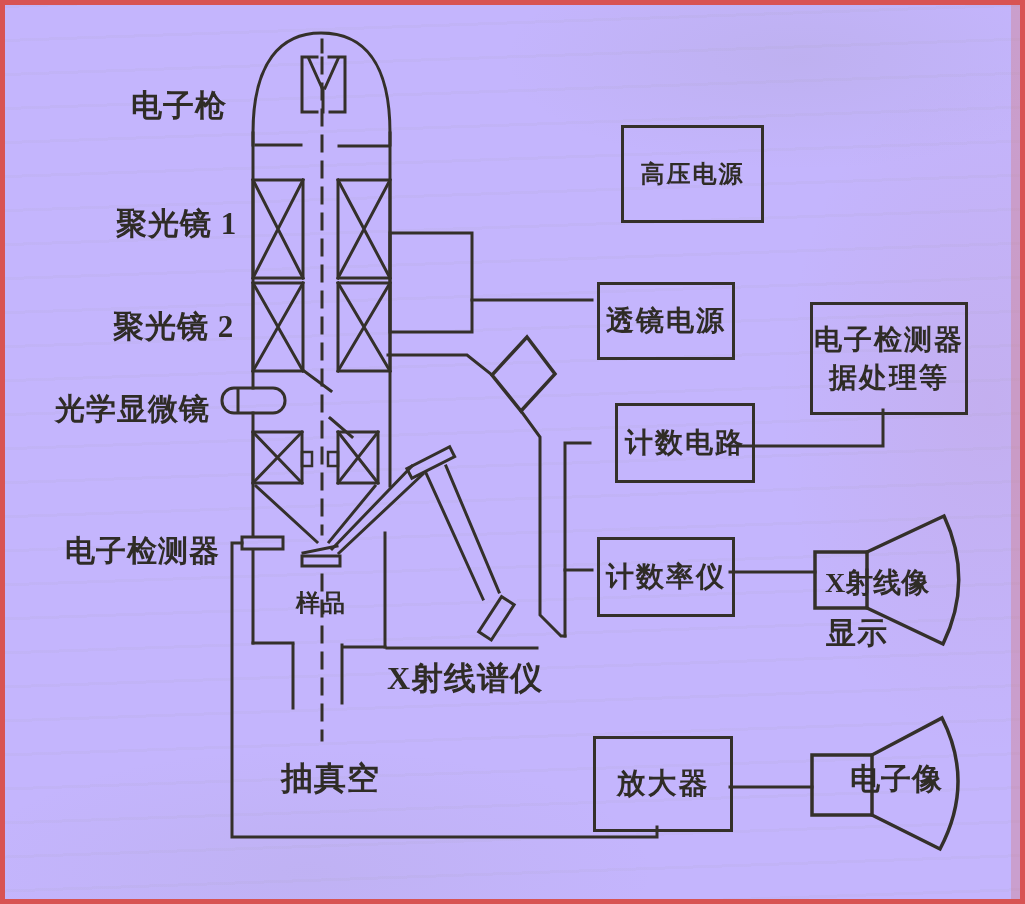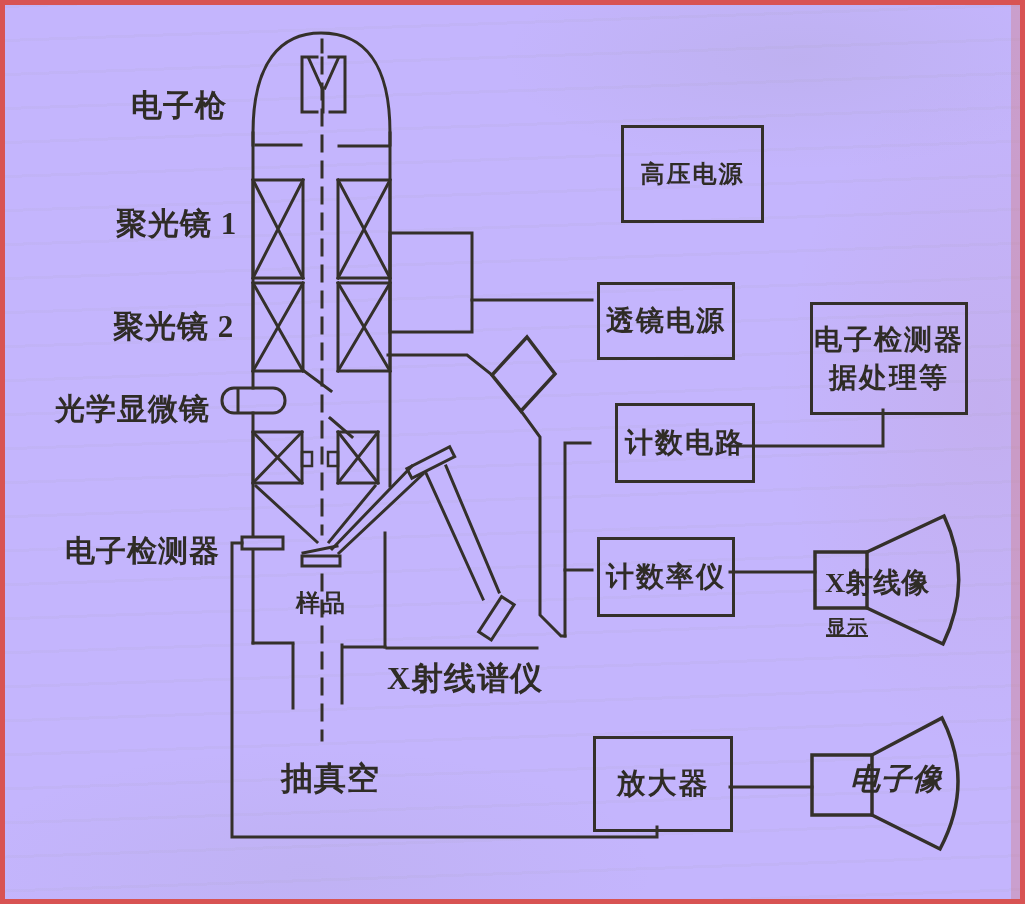--- a/index.html
+++ b/index.html
@@ -202,18 +202,18 @@
   <div class="dbox" style="left:592px;top:532px;width:138px;height:80px;font-size:28px;">
     <span>计数率仪</span>
   </div>
 
   <div class="dbox" style="left:588px;top:731px;width:140px;height:96px;font-size:29px;">
     <span>放大器</span>
   </div>
 
   <div class="lbl" style="left:820px;top:563px;font-size:28px;letter-spacing:0;">X射线像</div>
 
-  <div class="lbl" style="left:821px;top:611px;font-size:20px;text-decoration:underline;">显示</div>
-
-  <div class="lbl" style="left:845px;top:757px;font-size:30px;font-style:italic;">电子像</div>
+  <div class="lbl" style="left:821px;top:611px;font-size:30px;">显示</div>
+
+  <div class="lbl" style="left:845px;top:757px;font-size:30px;">电子像</div>
 
   <div style="position:absolute;right:0;top:0;width:9px;height:100%;background:rgba(214,118,118,0.35);"></div>
 </div>
 
 </body></html>

